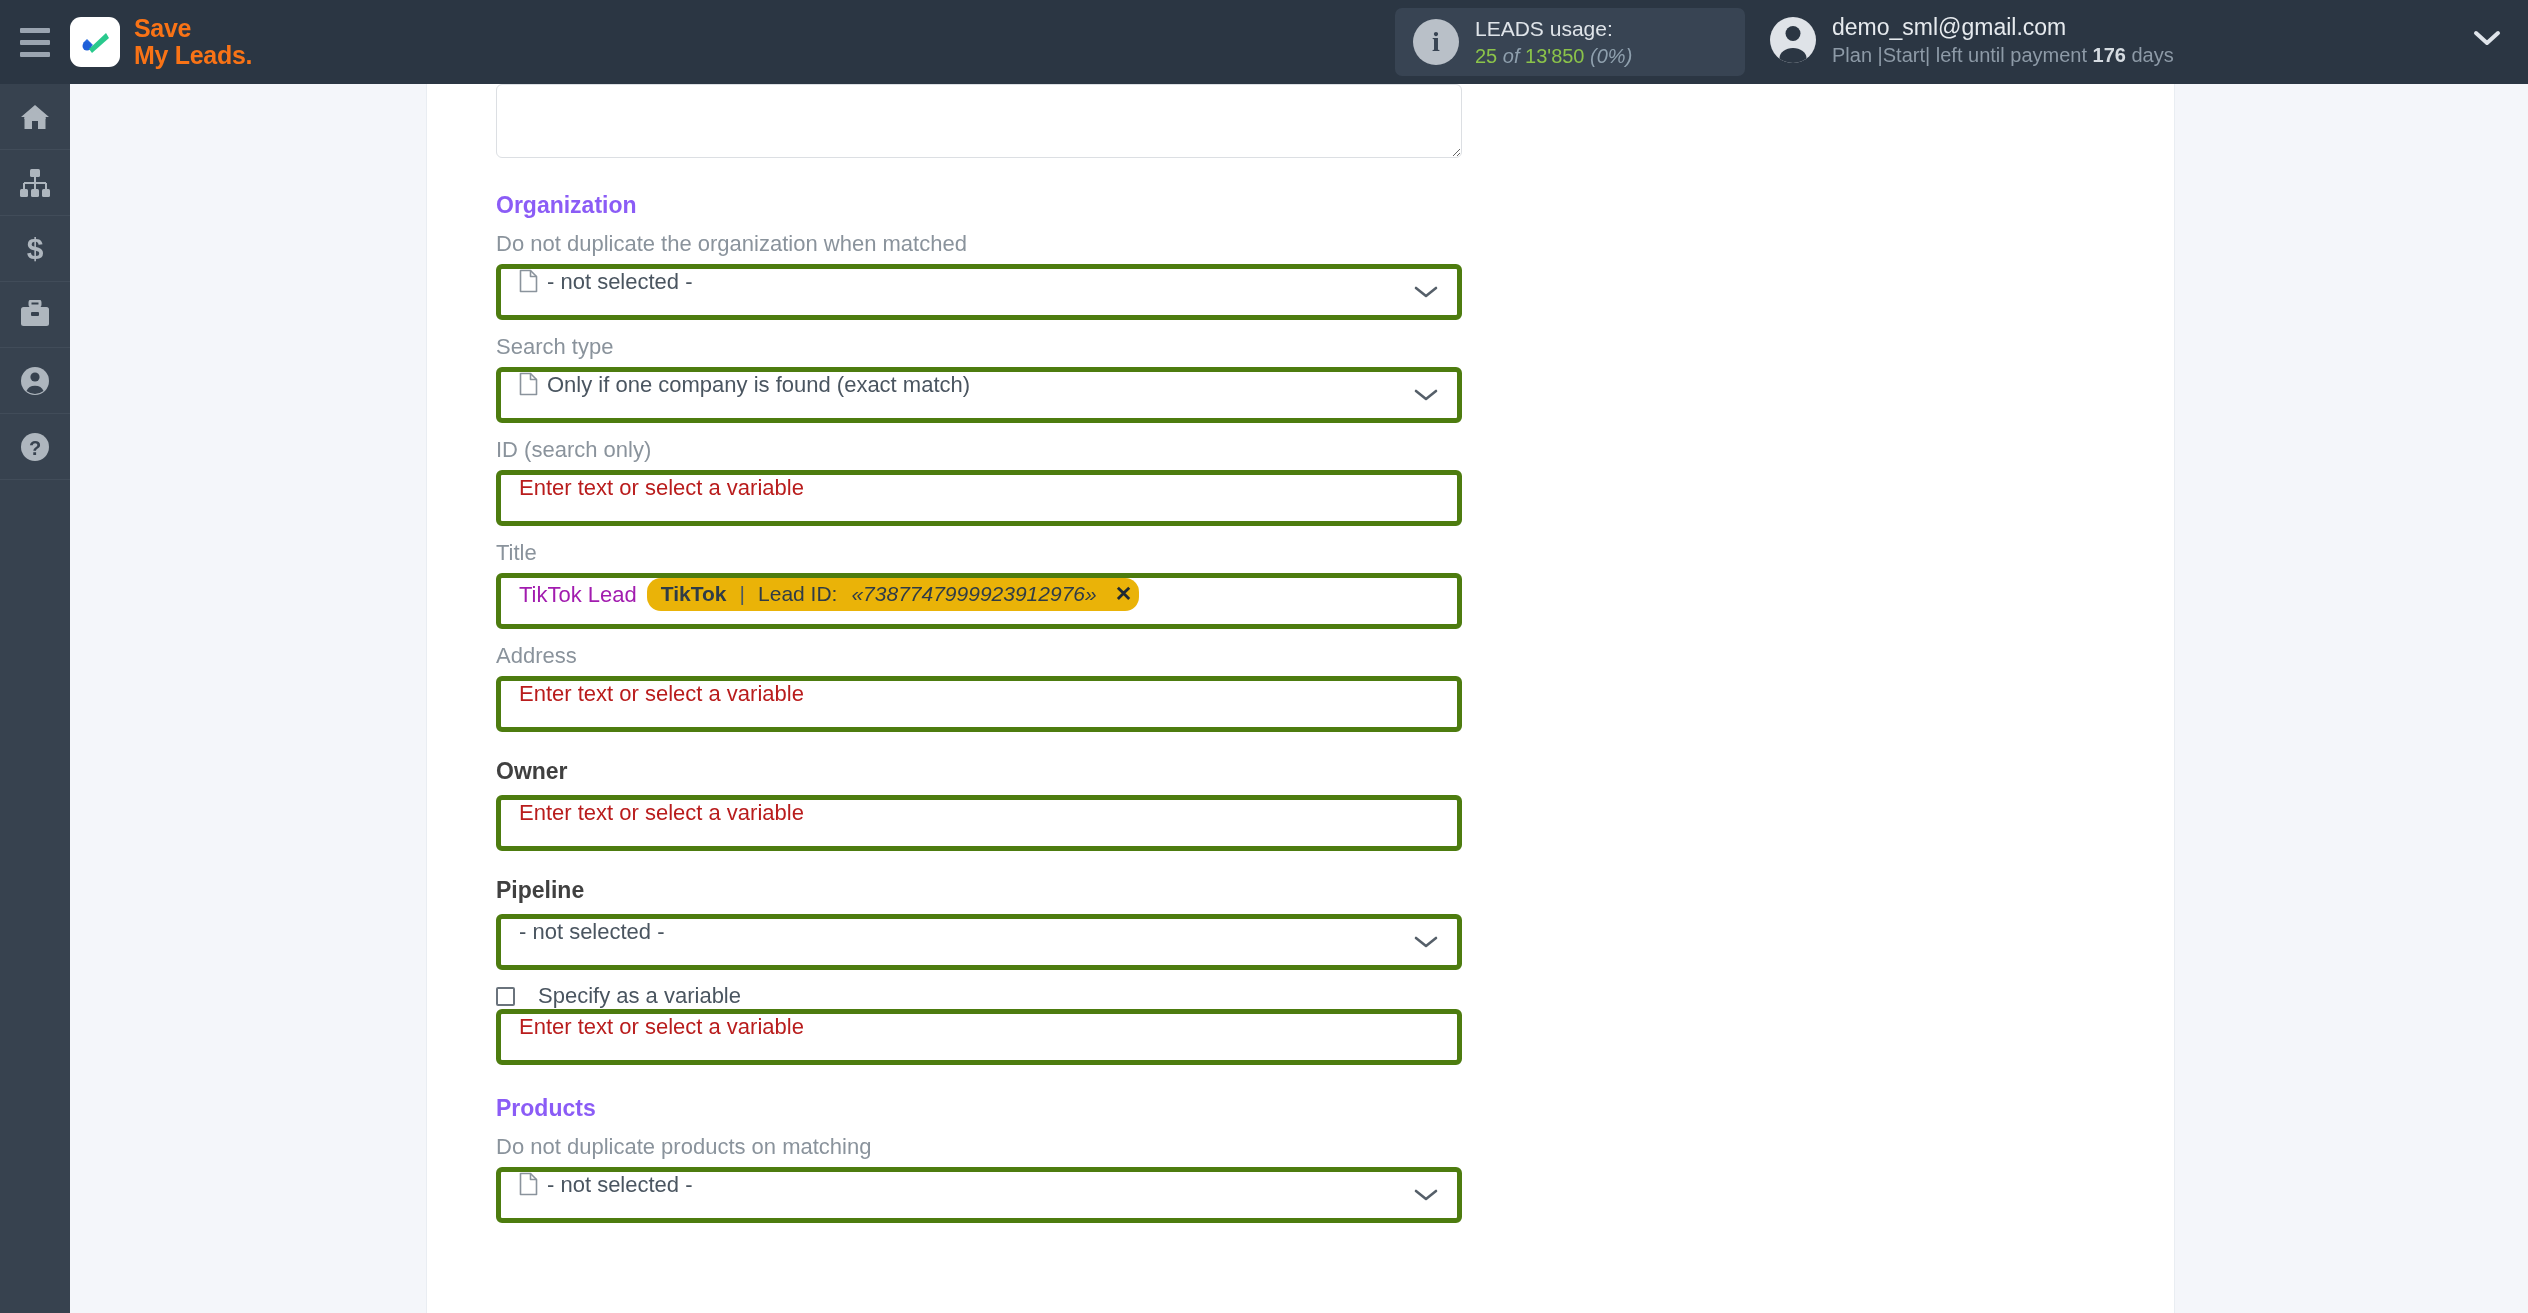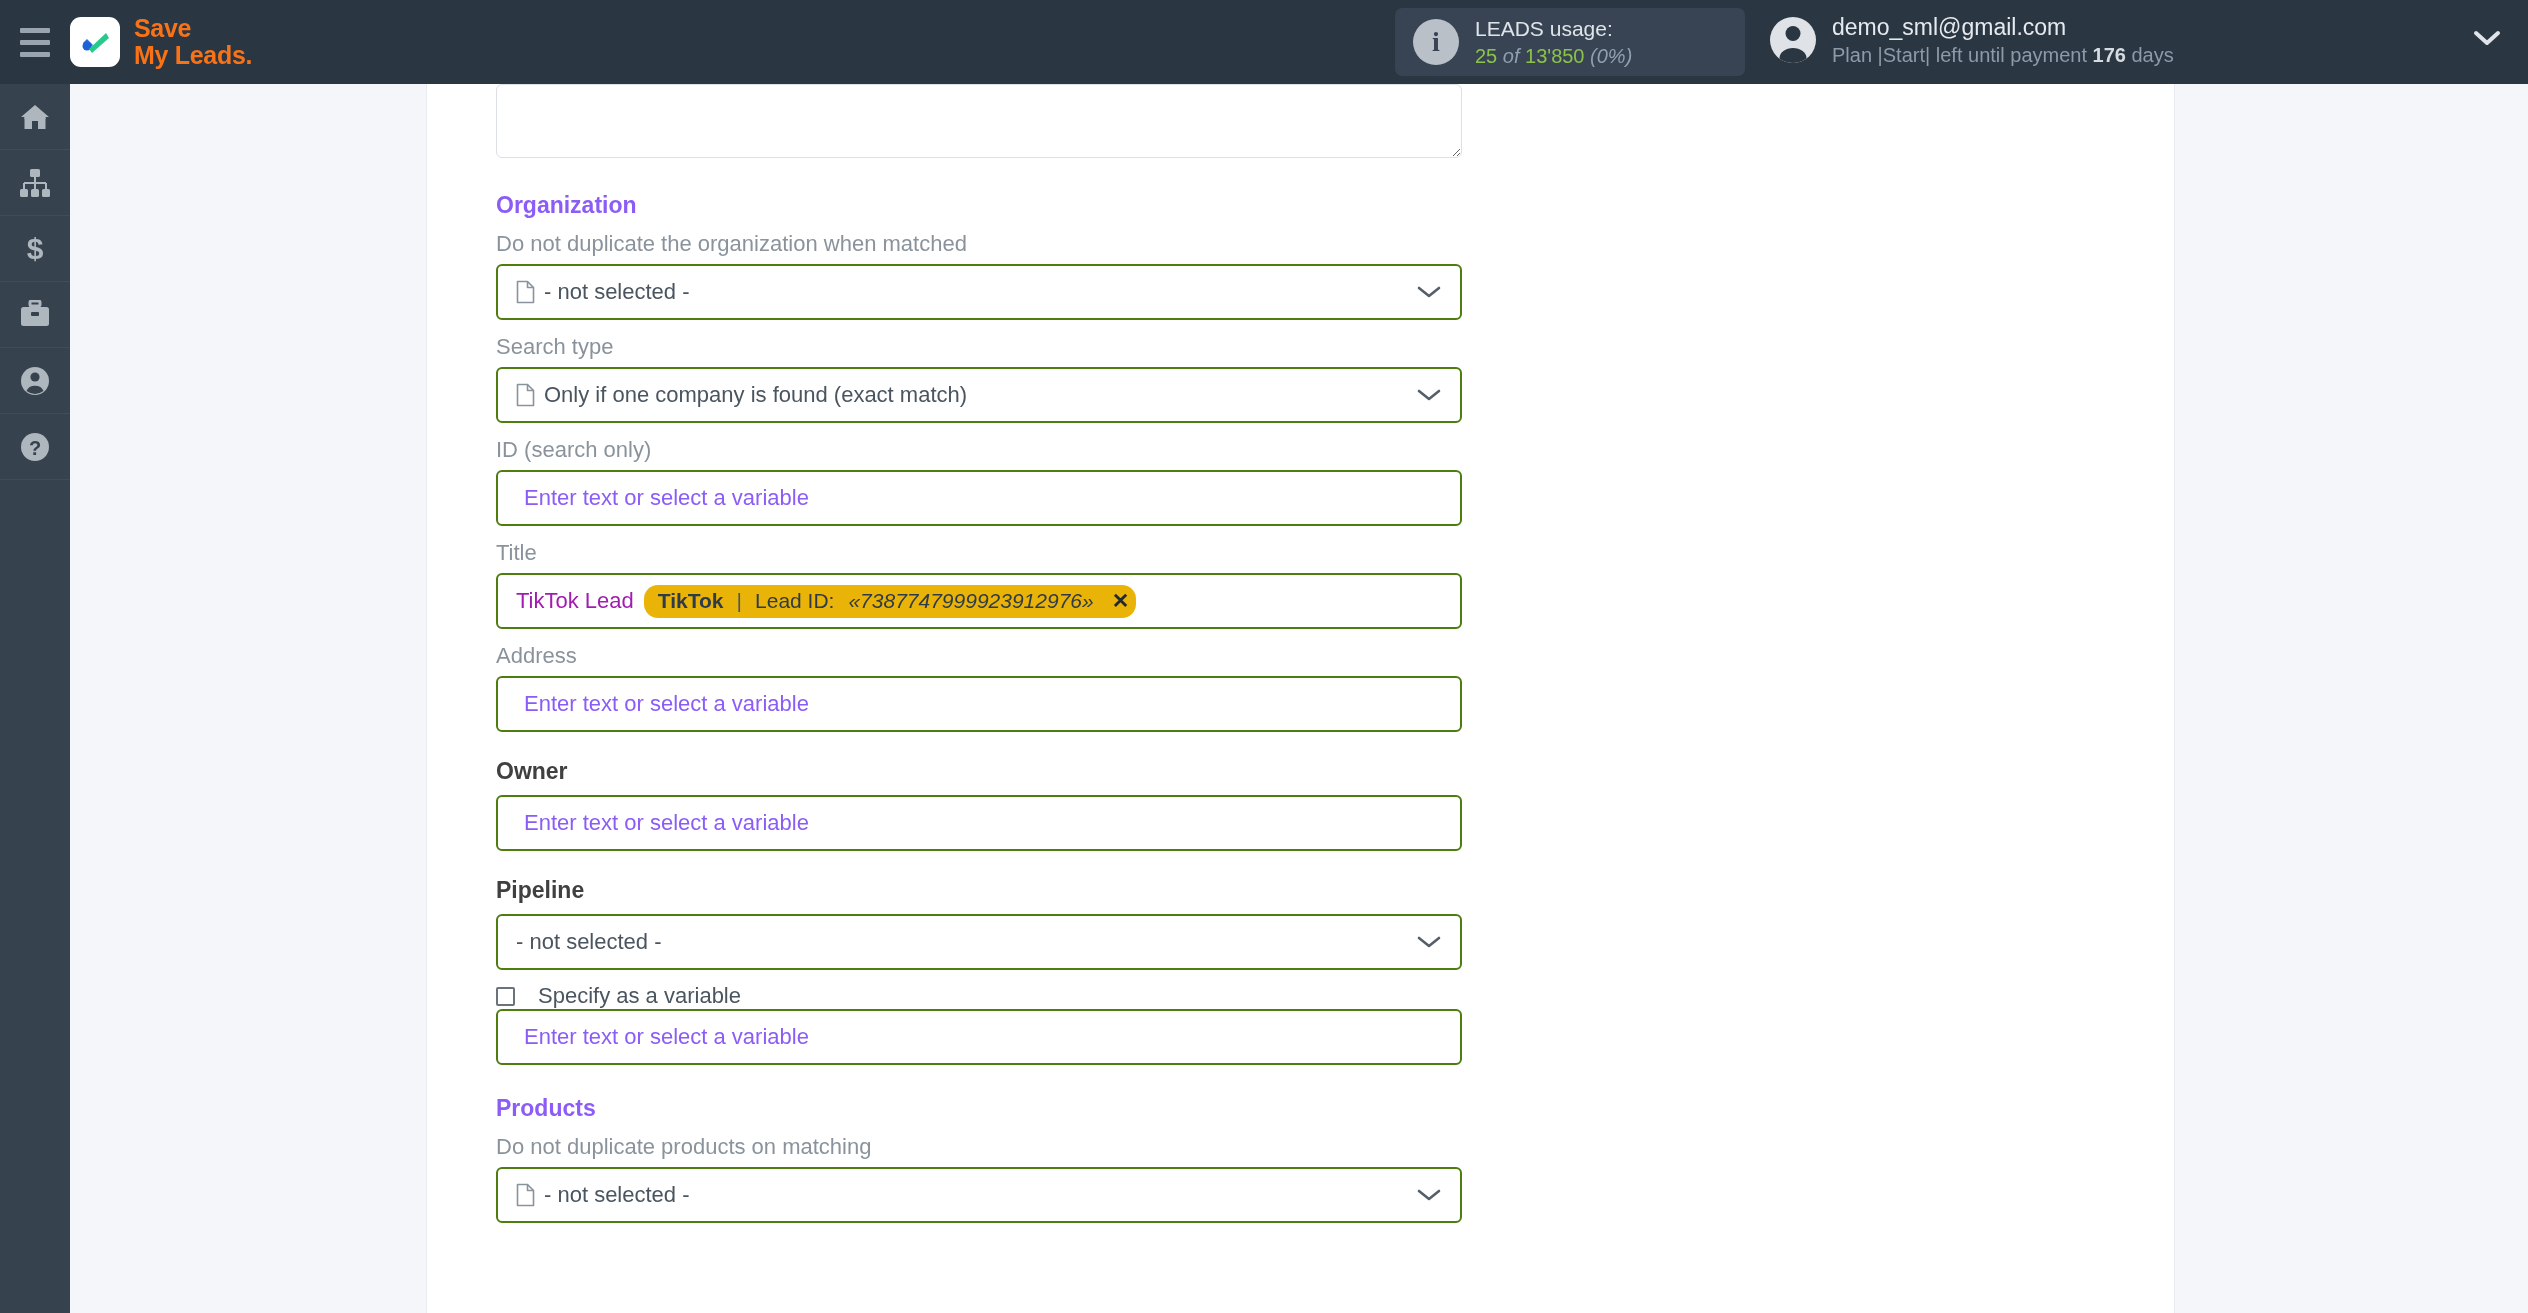--- a/index.html
+++ b/index.html
@@ -135,30 +135,30 @@
 
   .textarea-top {
     width: 966px; height: 74px;
     border: 1px solid #dcdfe3; border-radius: 6px;
     background: #fff;
   }
 
   .control {
     position: relative;
     width: 966px; height: 56px;
-    border: 2px solid #4d7c0f; border-radius: 6px;
+    border: 5px solid #4d7c0f; border-radius: 6px;
     background: #fff;
-    display: flex; align-items: center;
+    display: flex; align-items: flex-start;
     padding: 0 18px;
     font-size: 22px;
     cursor: pointer;
   }
   .control.input { cursor: text; }
   .control .val { color: #4a5560; }
-  .control .ph { color: #8b5cf6; margin-left: 8px; }
+  .control .ph { color: #b91c1c; }
   .file-ico { margin-right: 9px; flex: none; display: flex; }
   .chev {
     position: absolute; right: 18px; top: 50%;
     transform: translateY(-50%);
     display: flex;
   }
 
   .tag-row { display: flex; align-items: center; gap: 10px; }
   .tag-plain { color: #a21caf; font-size: 22px; }
   .tag {

